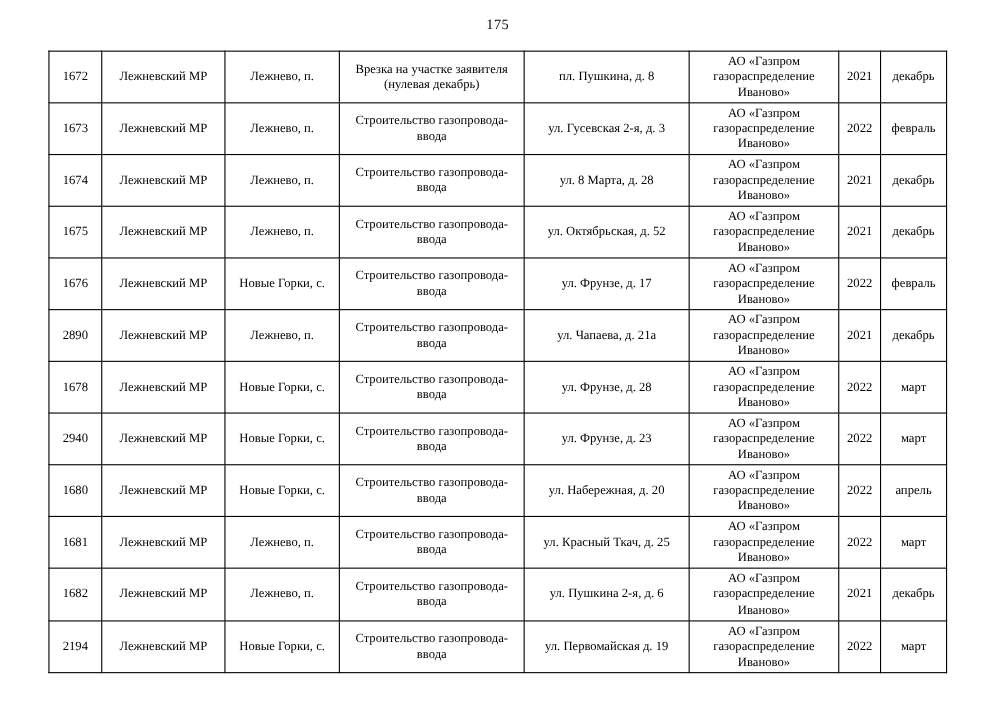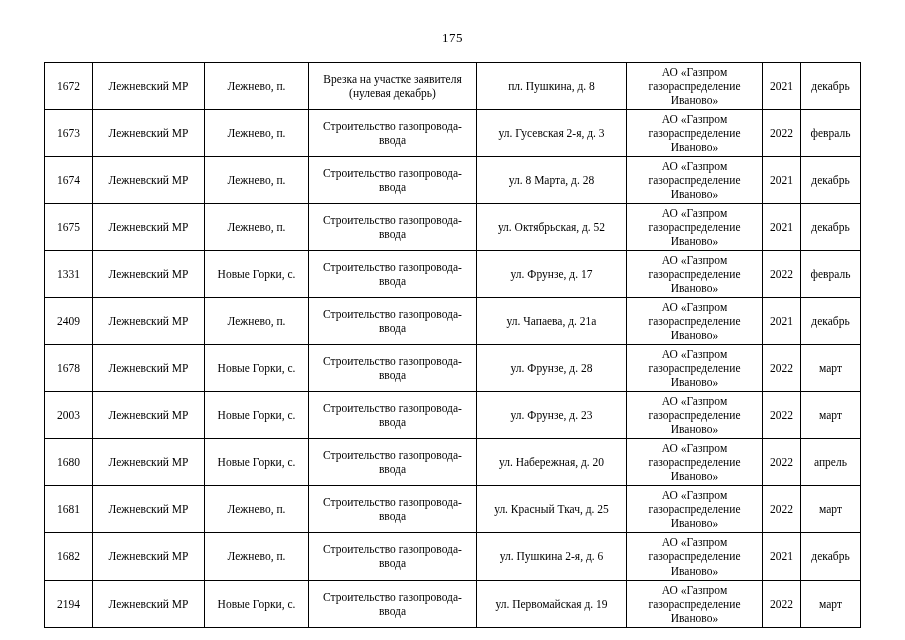--- a/index.html
+++ b/index.html
@@ -10,21 +10,21 @@
   body {
     width: 905px;
     height: 640px;
     font-family: "Liberation Serif", serif;
     color: #000000;
     position: relative;
     overflow: hidden;
   }
   .page-number {
     text-align: center;
-    padding-top: 30px;
+    padding-top: 14px;
     font-size: 13px;
     letter-spacing: 0.5px;
   }
   table.doc-table {
     border-collapse: collapse;
     margin: 16px auto 0 auto;
     table-layout: fixed;
     width: 816px;
   }
   table.doc-table td {
@@ -96,51 +96,51 @@
         <td>1675</td>
         <td>Лежневский МР</td>
         <td>Лежнево, п.</td>
         <td>Строительство газопровода-ввода</td>
         <td>ул. Октябрьская, д. 52</td>
         <td>АО «Газпром газораспределение Иваново»</td>
         <td>2021</td>
         <td>декабрь</td>
       </tr>
       <tr>
-        <td>1331</td>
+        <td>1676</td>
         <td>Лежневский МР</td>
         <td>Новые Горки, с.</td>
         <td>Строительство газопровода-ввода</td>
         <td>ул. Фрунзе, д. 17</td>
         <td>АО «Газпром газораспределение Иваново»</td>
         <td>2022</td>
         <td>февраль</td>
       </tr>
       <tr>
-        <td>2409</td>
+        <td>2890</td>
         <td>Лежневский МР</td>
         <td>Лежнево, п.</td>
         <td>Строительство газопровода-ввода</td>
         <td>ул. Чапаева, д. 21а</td>
         <td>АО «Газпром газораспределение Иваново»</td>
         <td>2021</td>
         <td>декабрь</td>
       </tr>
       <tr>
         <td>1678</td>
         <td>Лежневский МР</td>
         <td>Новые Горки, с.</td>
         <td>Строительство газопровода-ввода</td>
         <td>ул. Фрунзе, д. 28</td>
         <td>АО «Газпром газораспределение Иваново»</td>
         <td>2022</td>
         <td>март</td>
       </tr>
       <tr>
-        <td>2003</td>
+        <td>2940</td>
         <td>Лежневский МР</td>
         <td>Новые Горки, с.</td>
         <td>Строительство газопровода-ввода</td>
         <td>ул. Фрунзе, д. 23</td>
         <td>АО «Газпром газораспределение Иваново»</td>
         <td>2022</td>
         <td>март</td>
       </tr>
       <tr>
         <td>1680</td>

